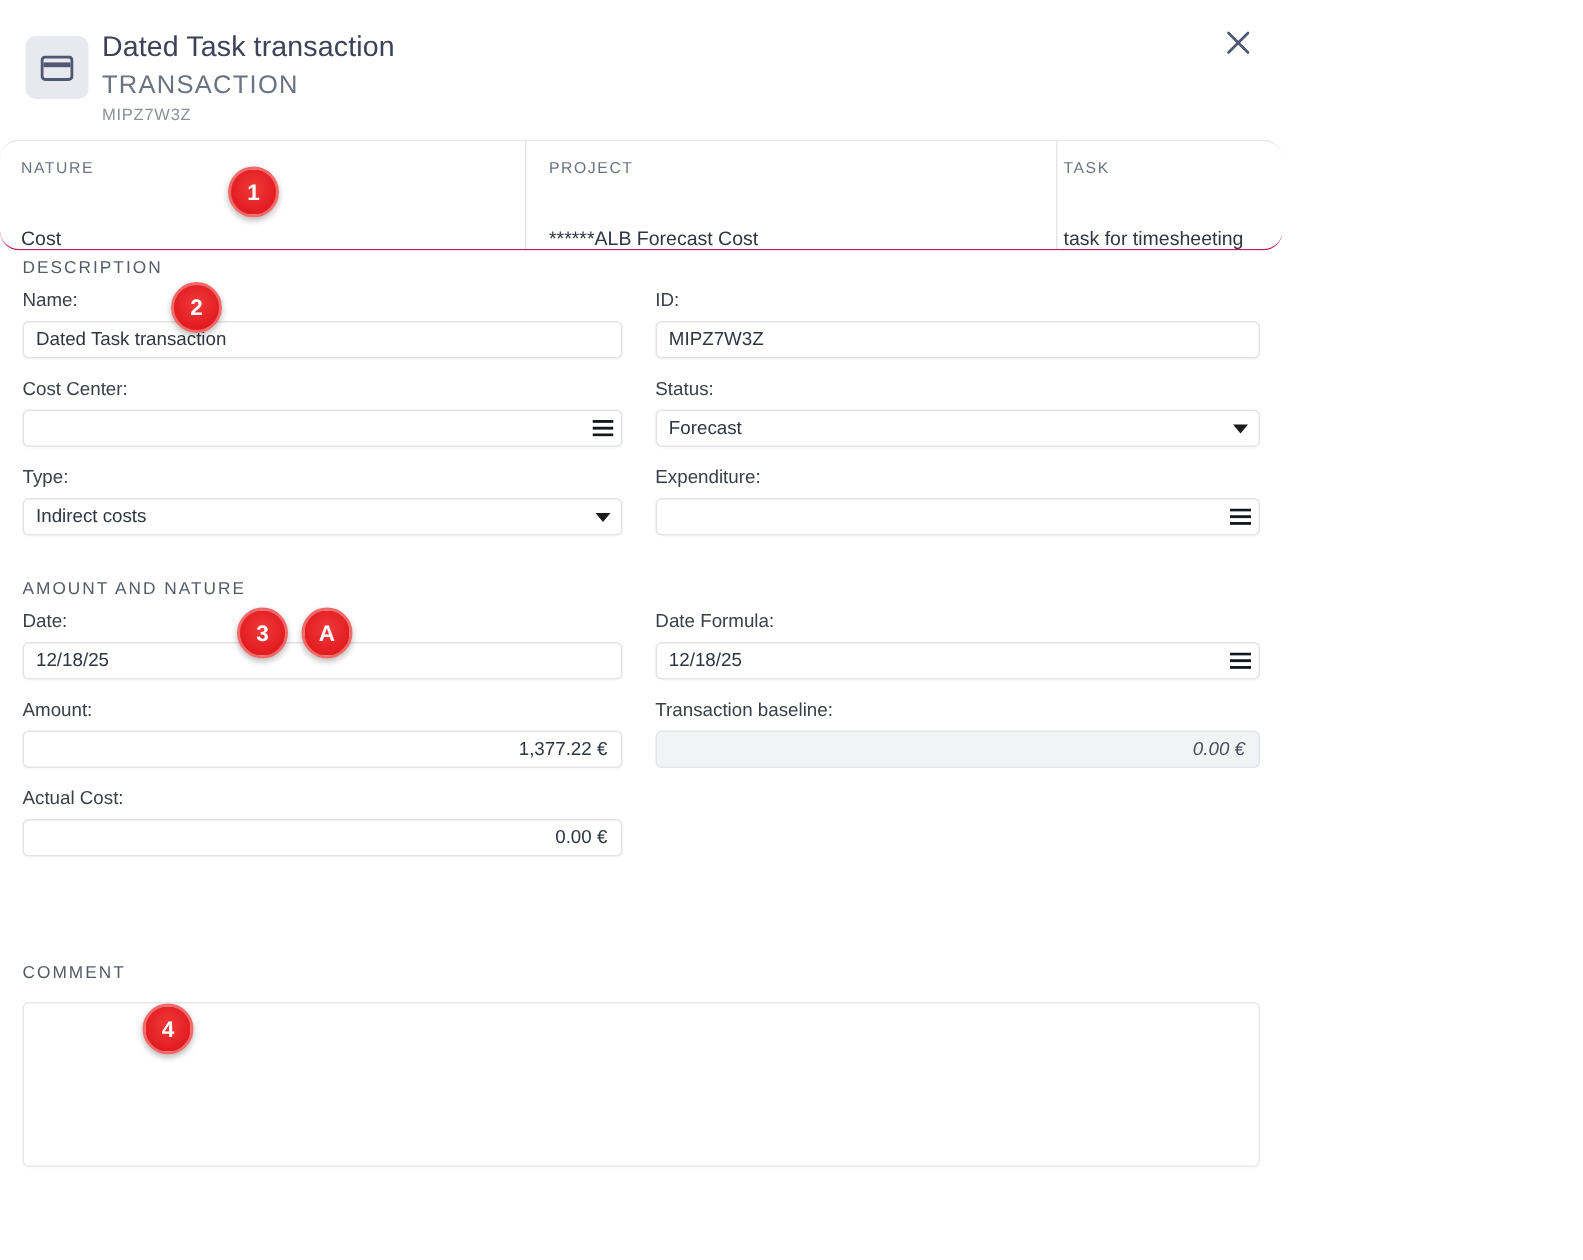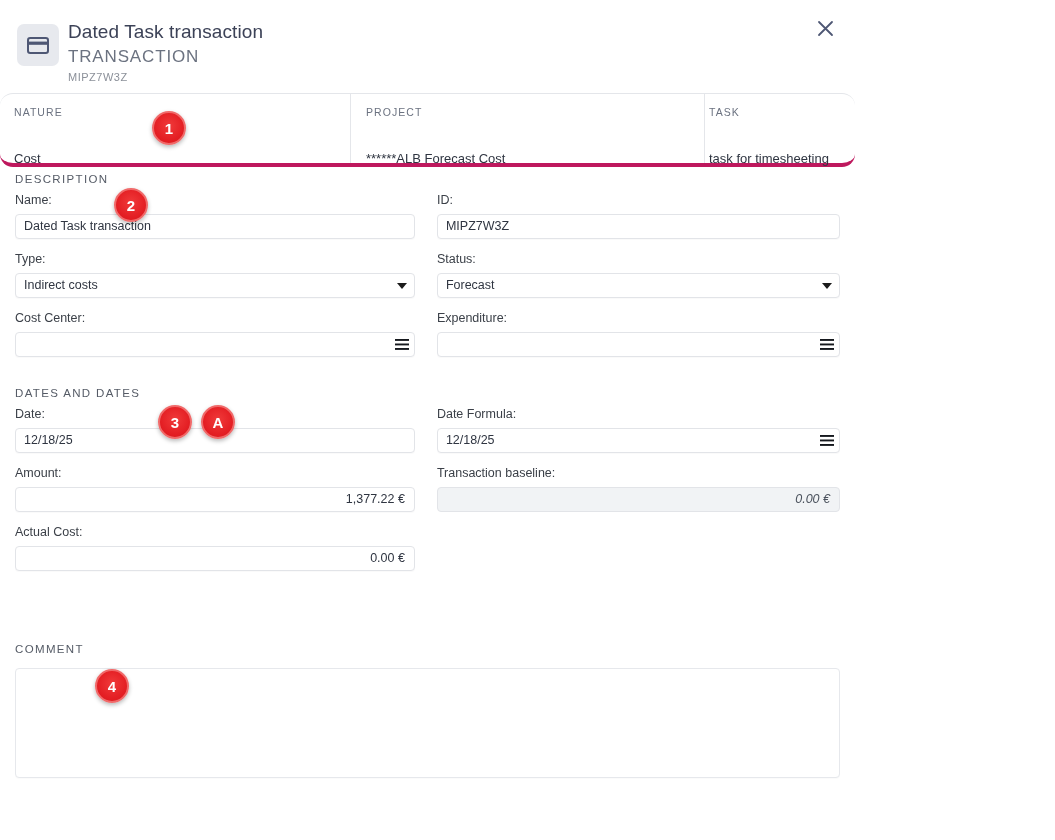--- a/index.html
+++ b/index.html
@@ -45,21 +45,21 @@
     width: 32px; height: 32px;
     display:flex; align-items:center; justify-content:center;
     cursor: pointer;
   }
 
   
   .summary {
     display: flex;
     height: 74px;
     border-top: 1px solid #e4e6ea;
-    border-bottom: 4px solid #be185d;
+    border-bottom: 1px solid #be185d;
     background: #fff;
     border-radius: 13px;
   }
   .sum-cell {
     padding: 12px 0 0 14px;
     position: relative;
   }
   .sum-cell.c1 { width: 350px; }
   .sum-cell.c2 { width: 354px; border-left: 1px solid #e4e6ea; padding-left: 15px; }
   .sum-cell.c3 { flex: 1; border-left: 1px solid #e4e6ea; padding-left: 4px; }
@@ -209,43 +209,43 @@
       <div class="col">
 
         <div class="field">
           <span class="flabel">Name:</span>
           <div class="ctrl">
             <span class="val">Dated Task transaction</span>
           </div>
         </div>
 
         <div class="field">
-          <span class="flabel">Type:</span>
-          <div class="ctrl">
-            <span class="val">Indirect costs</span>
-            <span class="adorn">
-                <i class="caret"></i>
-              </span>
-          </div>
-        </div>
-
-        <div class="field">
           <span class="flabel">Cost Center:</span>
           <div class="ctrl">
             <span class="val"></span>
             <span class="adorn">
               <svg class="ham" width="14" height="11" viewBox="0 0 14 11" aria-hidden="true">
                 <rect x="0" y="0" width="14" height="1.9" fill="#15181d"></rect>
                 <rect x="0" y="4.5" width="14" height="1.9" fill="#15181d"></rect>
                 <rect x="0" y="9" width="14" height="1.9" fill="#15181d"></rect>
               </svg>
             </span>
           </div>
         </div>
 
+        <div class="field">
+          <span class="flabel">Type:</span>
+          <div class="ctrl">
+            <span class="val">Indirect costs</span>
+            <span class="adorn">
+                <i class="caret"></i>
+              </span>
+          </div>
+        </div>
+
       </div>
 
       <div class="col right">
 
         <div class="field">
           <span class="flabel">ID:</span>
           <div class="ctrl">
             <span class="val">MIPZ7W3Z</span>
           </div>
         </div>
@@ -270,21 +270,21 @@
                 <rect x="0" y="4.5" width="14" height="1.9" fill="#15181d"></rect>
                 <rect x="0" y="9" width="14" height="1.9" fill="#15181d"></rect>
               </svg>
             </span>
           </div>
         </div>
 
       </div>
     </div>
 
-    <div class="section-head" id="sec-amount">DATES AND DATES</div>
+    <div class="section-head" id="sec-amount">AMOUNT AND NATURE</div>
 
     <div class="grid">
       <div class="col">
 
         <div class="field">
           <span class="flabel">Date:</span>
           <div class="ctrl">
             <span class="val">12/18/25</span>
           </div>
         </div>

